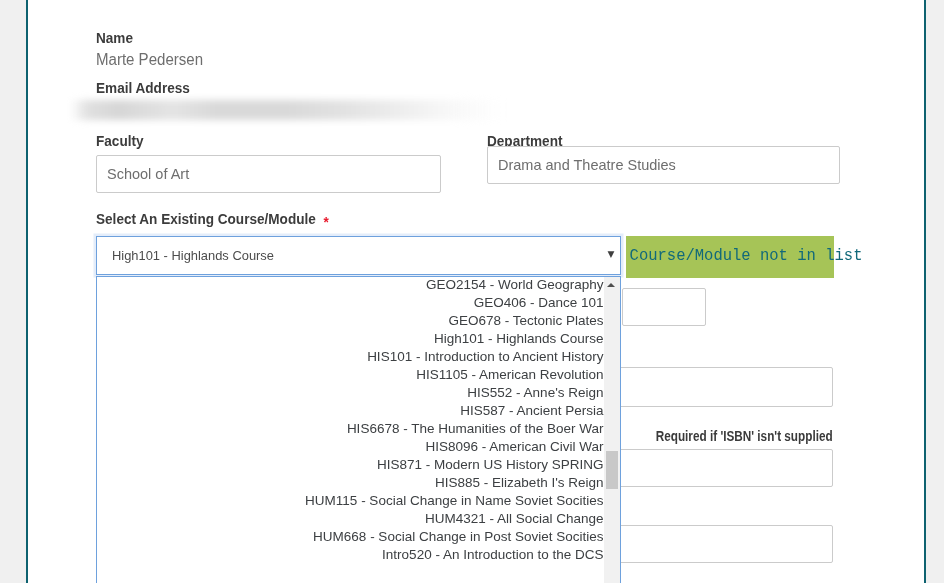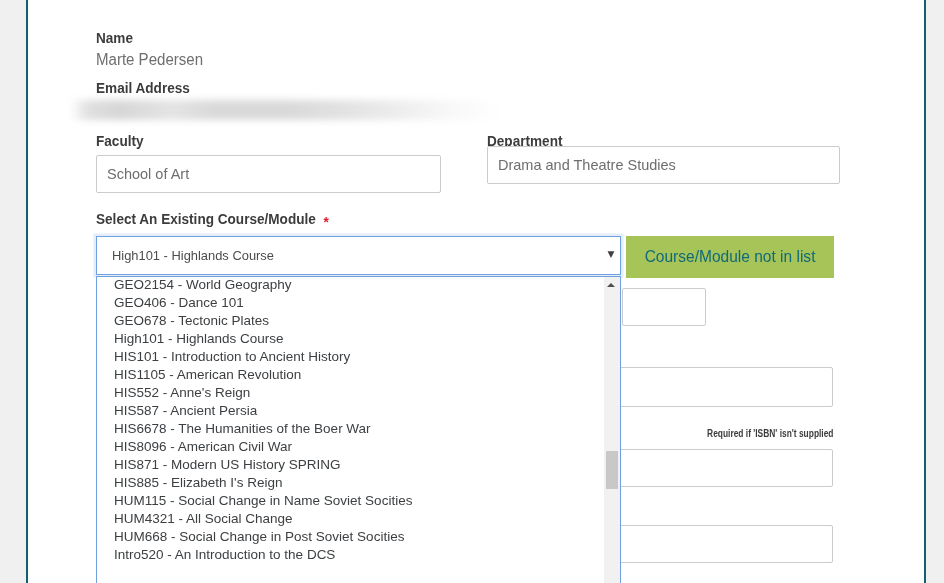--- a/index.html
+++ b/index.html
@@ -68,21 +68,21 @@
   .select-label { left:96px; top:212px; }
 
   
   .under-input-small { left:622px; top:288px; width:84px;  height:38px; }
   .under-input-a     { left:97px;  top:367px; width:736px; height:40px; }
   .under-input-b     { left:97px;  top:449px; width:736px; height:38px; }
   .under-input-c     { left:97px;  top:525px; width:736px; height:38px; }
   .isbn-note {
     left:487px; top:428px; width:346px;
     text-align:right;
-    font-size:10px; font-weight:700; color:#3b3b3b;
+    font-size:14px; font-weight:700; color:#3b3b3b;
   }
   .isbn-note span { display:inline-block; transform:scaleX(0.84); transform-origin:right center; white-space:nowrap; }
 
   
   .course-select {
     left:96px; top:236px; width:524.5px; height:38.5px;
     background:#fff;
     border:1.5px solid #6ea1dd;
     box-shadow:0 0 0 2.5px rgba(130,175,230,0.22);
   }
@@ -102,21 +102,21 @@
   .dropdown {
     left:96px; top:275.5px; width:524.5px; height:311px;
     background:#fff;
     border:1.5px solid #6ea1dd;
   }
   .dropdown-options { position:absolute; left:0; top:-1px; right:16px; bottom:0; overflow:hidden; }
   .dropdown-option {
     height:18px; line-height:18px;
     padding-left:17px;
     font-size:13.5px; color:#3d4043;
-    white-space:nowrap; overflow:hidden;
+    white-space:nowrap; overflow:hidden;text-align:right;
   }
   .dropdown-scrollbar {
     position:absolute; top:0; right:0; width:16px; bottom:0;
     background:#f1f1f1;
   }
   .scroll-up-btn {
     position:absolute; top:0; left:0; width:16px; height:16px;
   }
   .scroll-up-arrow {
     position:absolute; left:3.5px; top:6px;
@@ -128,21 +128,21 @@
   .scroll-thumb {
     position:absolute; left:2px; top:174px; width:12px; height:38px;
     background:#c8c8c8;
   }
 
   
   .not-in-list-button {
     left:626px; top:236px; width:207.5px; height:41.5px;
     background:#a6c457;
     border:none;
-    font-family:Liberation Sans, sans-serif;
+    font-family:Liberation Mono, monospace;
     font-size:16px; color:#11697a;
     text-align:center; line-height:41.5px;
     cursor:pointer;
     white-space:nowrap;
   }
   .not-in-list-button span { display:inline-block; transform:scaleX(0.97); transform-origin:center center; }
 </style>
 </head>
 <body>
 

